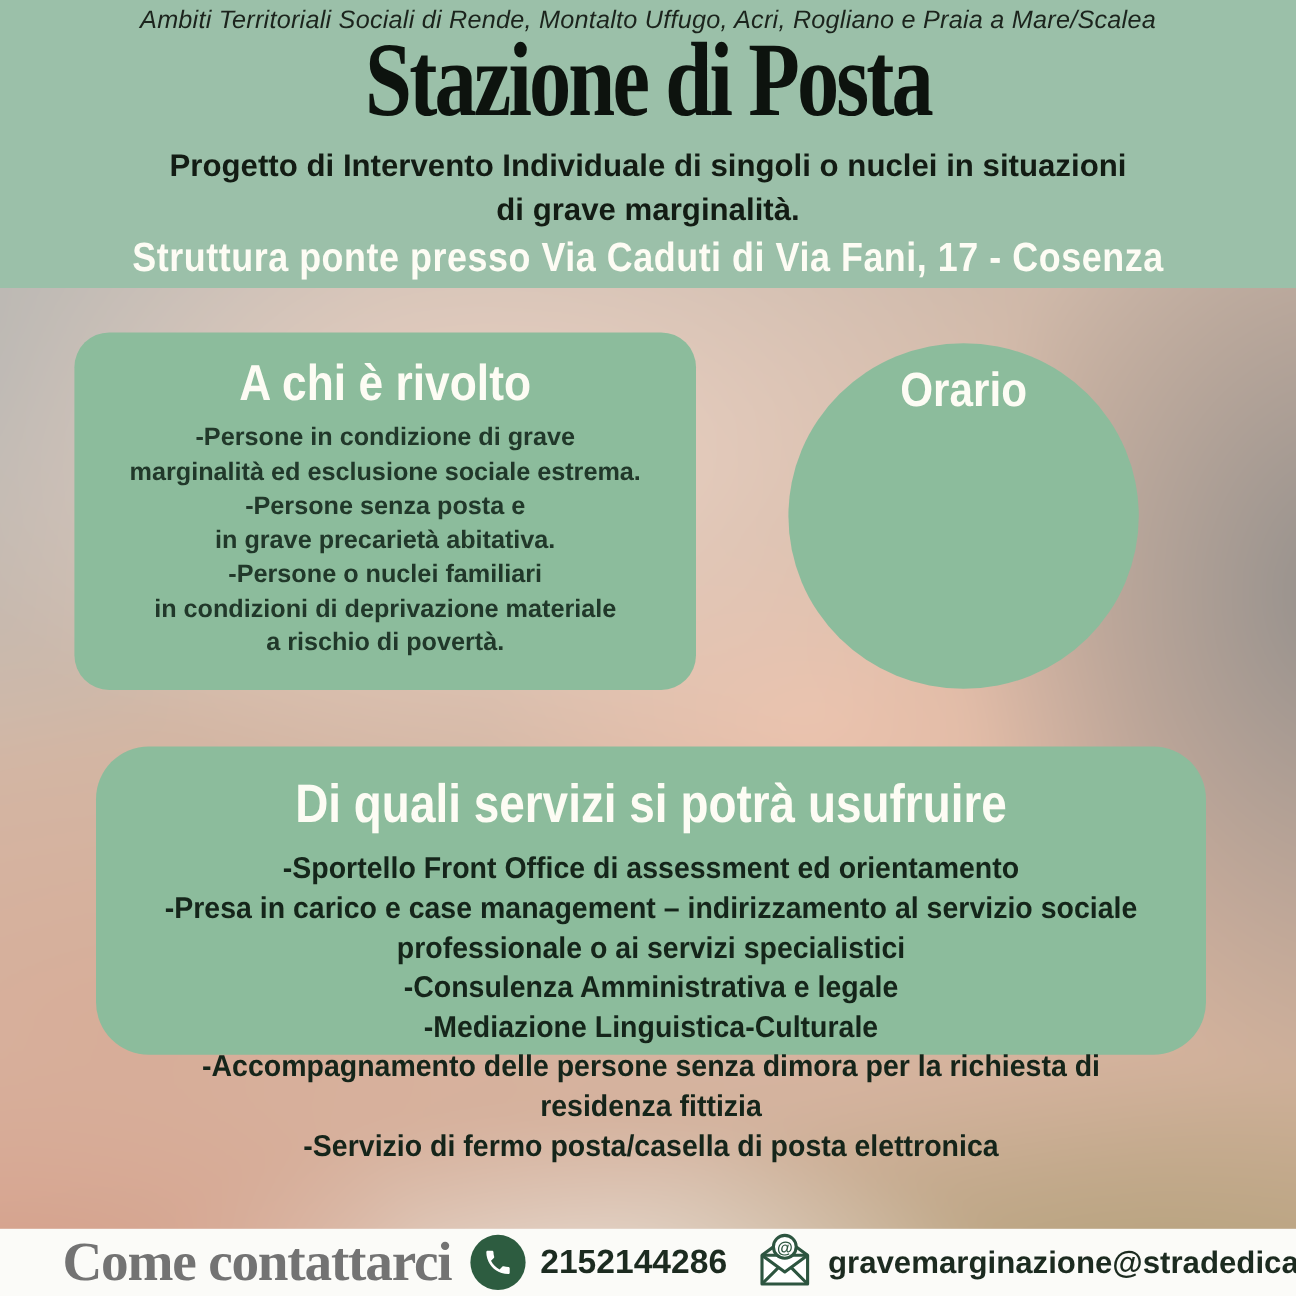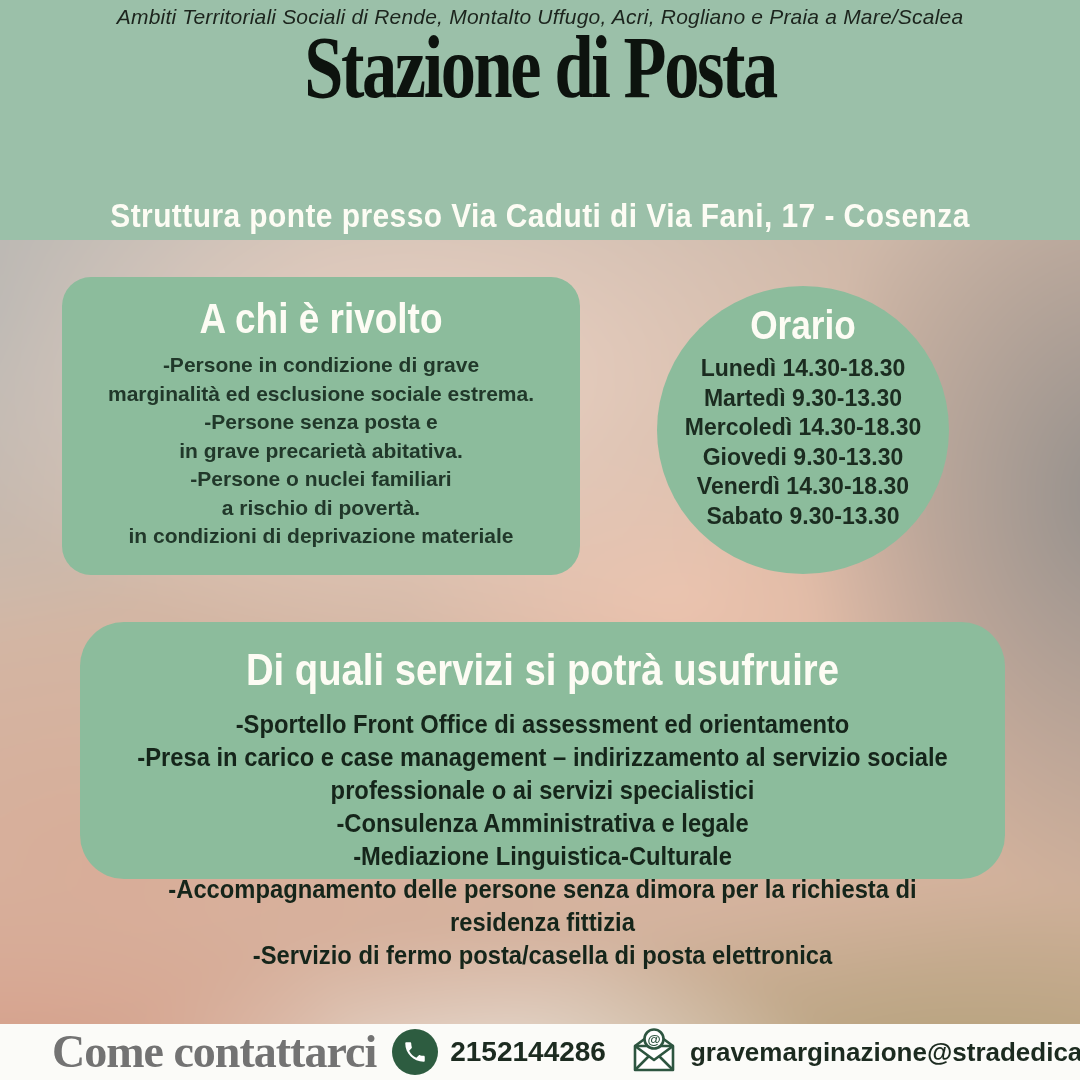--- a/index.html
+++ b/index.html
@@ -86,46 +86,42 @@
 
 <div class="page">
 
   <div class="photo">
     <div class="blur"></div>
   </div>
 
   <div class="header">
     <div class="territories">Ambiti Territoriali Sociali di Rende, Montalto Uffugo, Acri, Rogliano e Praia a Mare/Scalea</div>
     <div class="main-title">Stazione di Posta</div>
+    <div class="subtitle">
+      <div>Progetto di Intervento Individuale di singoli o nuclei in situazioni</div>
+      <div>di grave marginalità.</div>
+    </div>
     <div class="address-banner">Struttura ponte presso Via Caduti di Via Fani, 17 - Cosenza</div>
   </div>
 
   <div class="panel audience-box">
     <div class="panel-title">A chi è rivolto</div>
     <div class="audience-lines">
       <div>-Persone in condizione di grave</div>
       <div>marginalità ed esclusione sociale estrema.</div>
       <div>-Persone senza posta e</div>
       <div>in grave precarietà abitativa.</div>
       <div>-Persone o nuclei familiari</div>
+      <div>in condizioni di deprivazione materiale</div>
       <div>a rischio di povertà.</div>
-      <div>in condizioni di deprivazione materiale</div>
     </div>
   </div>
 
   <div class="panel schedule-circle">
     <div class="panel-title">Orario</div>
-    <div class="schedule-lines">
-      <div>Lunedì 14.30-18.30</div>
-      <div>Martedì 9.30-13.30</div>
-      <div>Mercoledì 14.30-18.30</div>
-      <div>Giovedi 9.30-13.30</div>
-      <div>Venerdì 14.30-18.30</div>
-      <div>Sabato 9.30-13.30</div>
-    </div>
   </div>
 
   <div class="panel services-box">
     <div class="panel-title">Di quali servizi si potrà usufruire</div>
     <div class="services-lines">
       <div>-Sportello Front Office di assessment ed orientamento</div>
       <div>-Presa in carico e case management – indirizzamento al servizio sociale</div>
       <div>professionale o ai servizi specialistici</div>
       <div>-Consulenza Amministrativa e legale</div>
       <div>-Mediazione Linguistica-Culturale</div>

